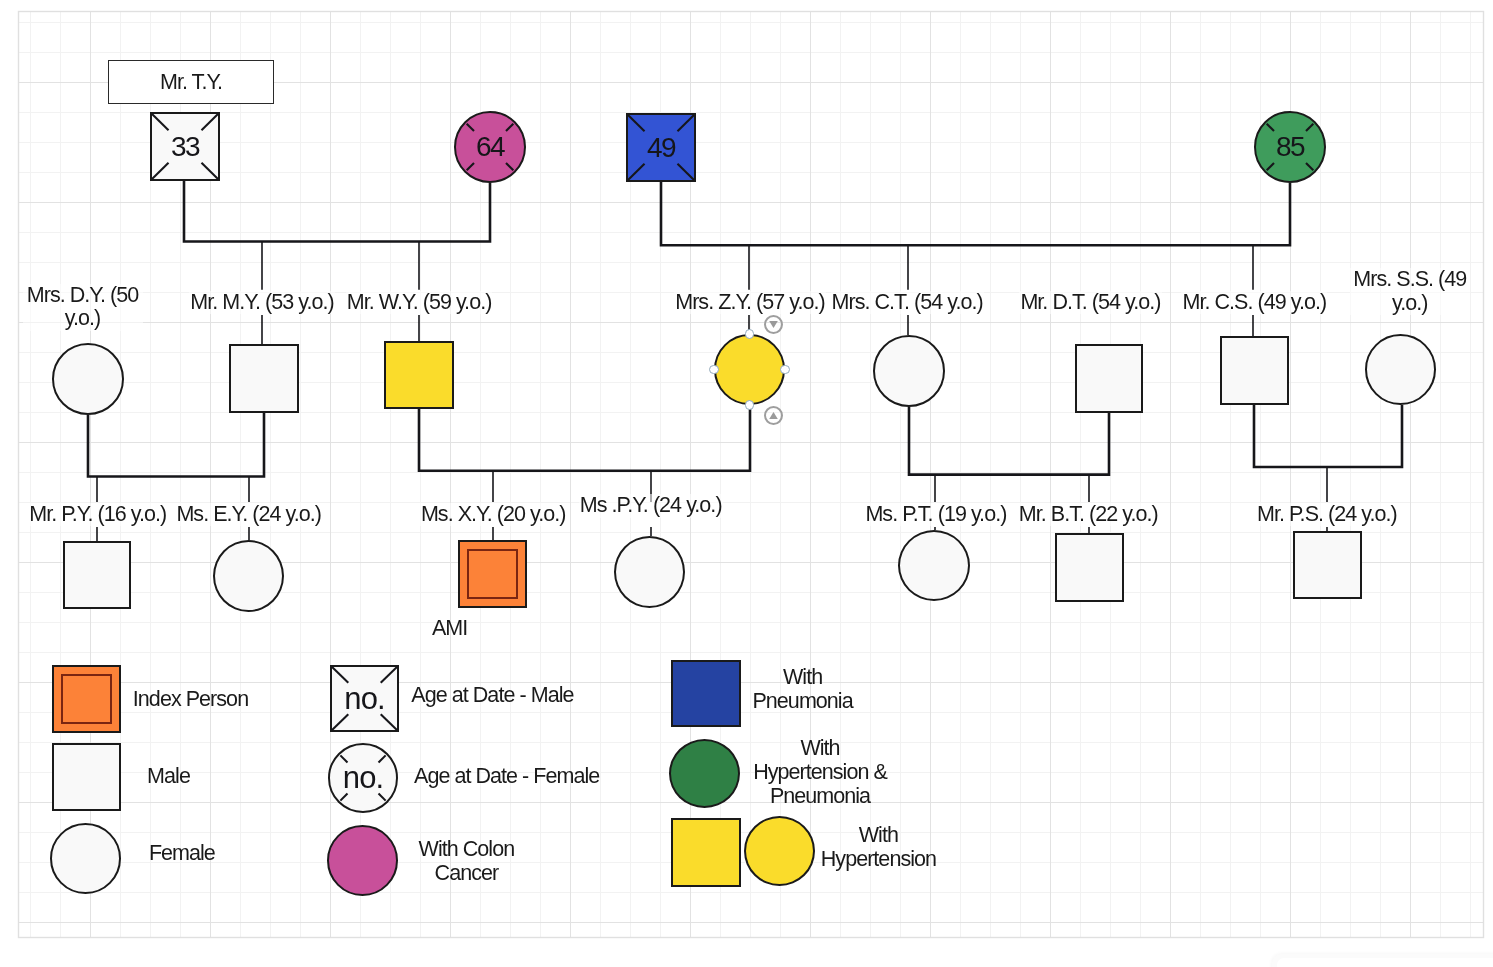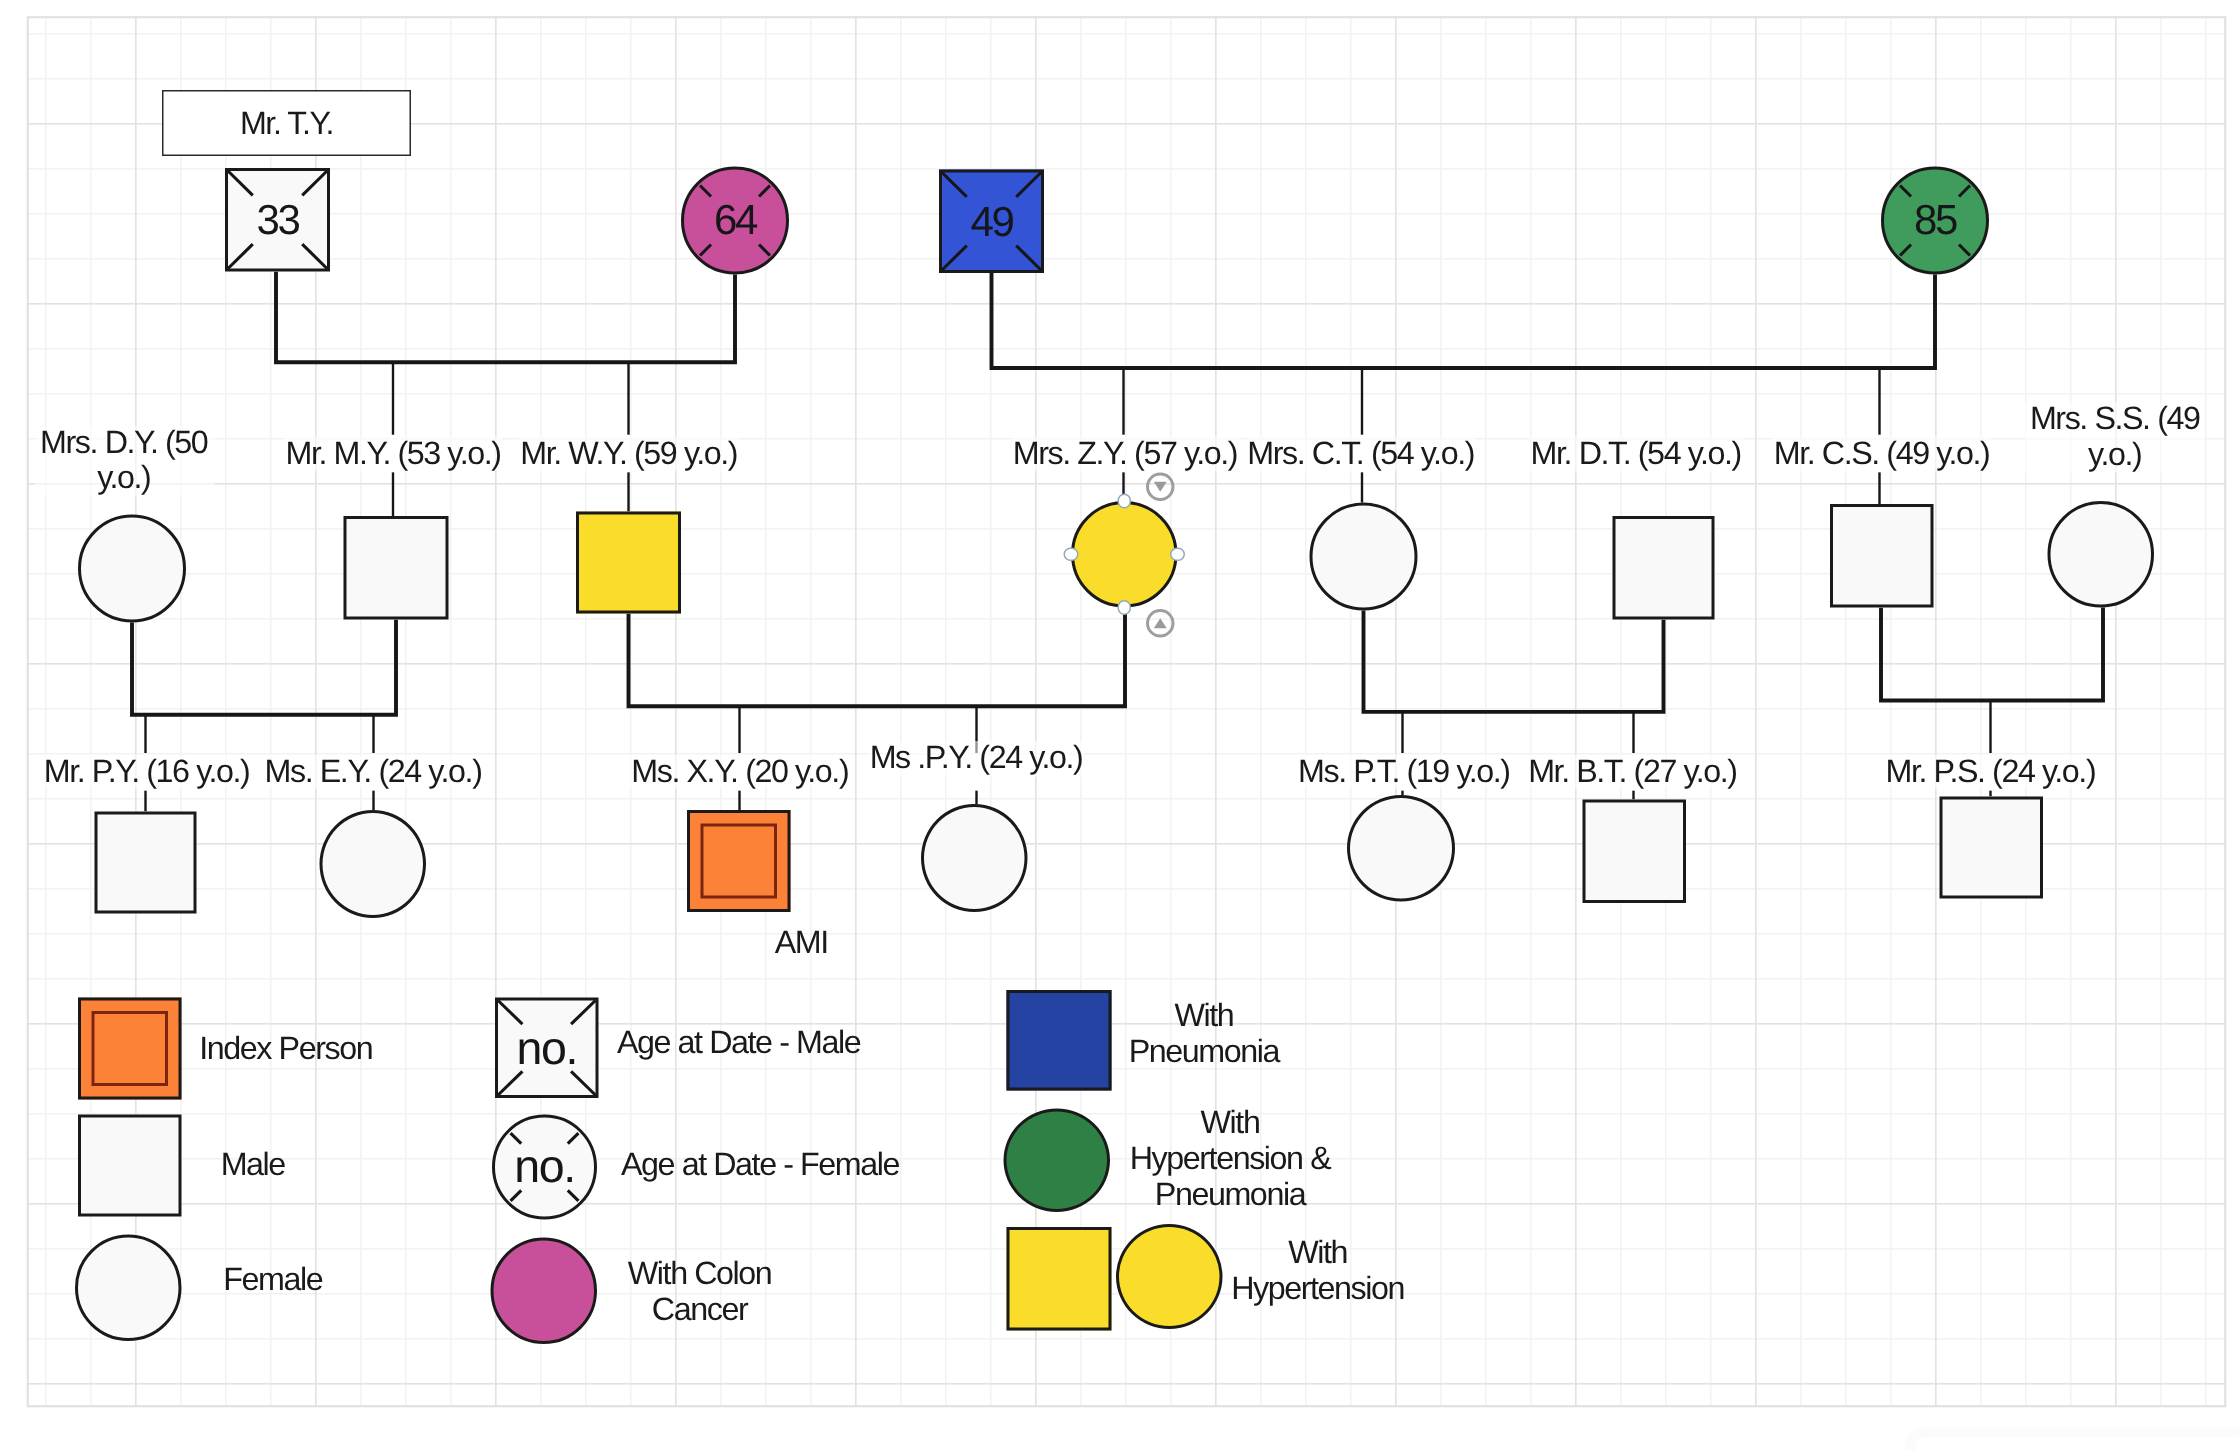--- a/index.html
+++ b/index.html
@@ -11,21 +11,21 @@
   .node{position:absolute;box-sizing:border-box;}
   .sq{border:2.2px solid #1a1a1a;}
   .ci{border:2.2px solid #1a1a1a;border-radius:50%;}
   .age{position:absolute;left:0;top:0;width:100%;height:100%;display:flex;
        align-items:center;justify-content:center;font-size:28px;letter-spacing:-1.6px;color:#16161a;}
   .xmark{position:absolute;left:0;top:0;width:100%;height:100%;overflow:visible;}
   .namebox{position:absolute;box-sizing:border-box;border:1.3px solid #2a2a2a;background:#fff;
     display:flex;align-items:center;justify-content:center;font-size:21.5px;letter-spacing:-0.95px;color:#1a1a1a;}
   .nlabel{position:absolute;text-align:center;font-size:21.5px;letter-spacing:-0.95px;line-height:23.5px;color:#1a1a1a;}
   .nlabel span{display:inline-block;padding:0 1px;background:rgba(255,255,255,0.55);}
-  .sublabel{position:absolute;text-align:right;font-size:21.5px;letter-spacing:-0.95px;line-height:23.5px;color:#1a1a1a;}
+  .sublabel{position:absolute;text-align:left;font-size:21.5px;letter-spacing:-0.95px;line-height:23.5px;color:#1a1a1a;}
   .legtext{position:absolute;text-align:center;font-size:21.5px;letter-spacing:-0.95px;line-height:24px;color:#1a1a1a;}
   .handle{position:absolute;width:9.2px;height:9.2px;border-radius:50%;background:#ffffff;z-index:3;
     border:1.3px solid #93aabb;box-sizing:border-box;}
   .arrowbtn{position:absolute;width:19px;height:19px;border-radius:50%;
     border:2.4px solid #9e9e9e;box-sizing:border-box;background:transparent;}
   #corner-panel{position:absolute;border-radius:9px 0 0 0;background:#fbfbfb;
     box-shadow:0 0 4px rgba(0,0,0,0.05);}
   #corner-panel-inner{position:absolute;border-radius:7px 0 0 0;background:#ffffff;}
 </style>
 </head>
@@ -250,21 +250,21 @@
       <div class="node ci" style="left: 213px; top: 540px; width: 71px; height: 72px; background: rgb(249, 249, 249);"></div>
       <div class="nlabel" style="left: 388.2px; top: 502.8px; width: 210px;"><span>Ms. X.Y. (20 y.o.)</span></div>
       <div class="node sq" style="left: 458px; top: 540px; width: 69px; height: 68px; background: rgb(252, 130, 56);">
         <div style="position: absolute; inset: 6.6px; border: 2.2px solid rgb(122, 37, 17); box-sizing: border-box;"></div>
       </div>
       <div class="sublabel" style="left: 431.9px; top: 617.2px; width: 120px;">AMI</div>
       <div class="nlabel" style="left: 545.7px; top: 494px; width: 210px;"><span>Ms .P.Y. (24 y.o.)</span></div>
       <div class="node ci" style="left: 614px; top: 536px; width: 71px; height: 72px; background: rgb(249, 249, 249);"></div>
       <div class="nlabel" style="left: 830.9px; top: 502.8px; width: 210px;"><span>Ms. P.T. (19 y.o.)</span></div>
       <div class="node ci" style="left: 898px; top: 530px; width: 72px; height: 71px; background: rgb(249, 249, 249);"></div>
-      <div class="nlabel" style="left: 983.3px; top: 502.8px; width: 210px;"><span>Mr. B.T. (27 y.o.)</span></div>
+      <div class="nlabel" style="left: 983.3px; top: 502.8px; width: 210px;"><span>Mr. B.T. (22 y.o.)</span></div>
       <div class="node sq" style="left: 1055px; top: 533px; width: 69px; height: 69px; background: rgb(249, 249, 249);"></div>
       <div class="nlabel" style="left: 1221.9px; top: 502.8px; width: 210px;"><span>Mr. P.S. (24 y.o.)</span></div>
       <div class="node sq" style="left: 1293px; top: 531px; width: 69px; height: 68px; background: rgb(249, 249, 249);"></div>
     </div>
   <div id="legend">
       <div class="node sq" style="left: 52px; top: 665px; width: 69px; height: 68px; background: rgb(252, 130, 56);">
         <div style="position: absolute; inset: 6.6px; border: 2.2px solid rgb(122, 37, 17); box-sizing: border-box;"></div>
       </div>
       <div class="legtext" style="left: 90.5px; top: 687.4px; width: 200px; white-space: pre-line;">Index Person</div>
       <div class="node sq" style="left: 52px; top: 743px; width: 69px; height: 68px; background: rgb(249, 249, 249);"></div>

